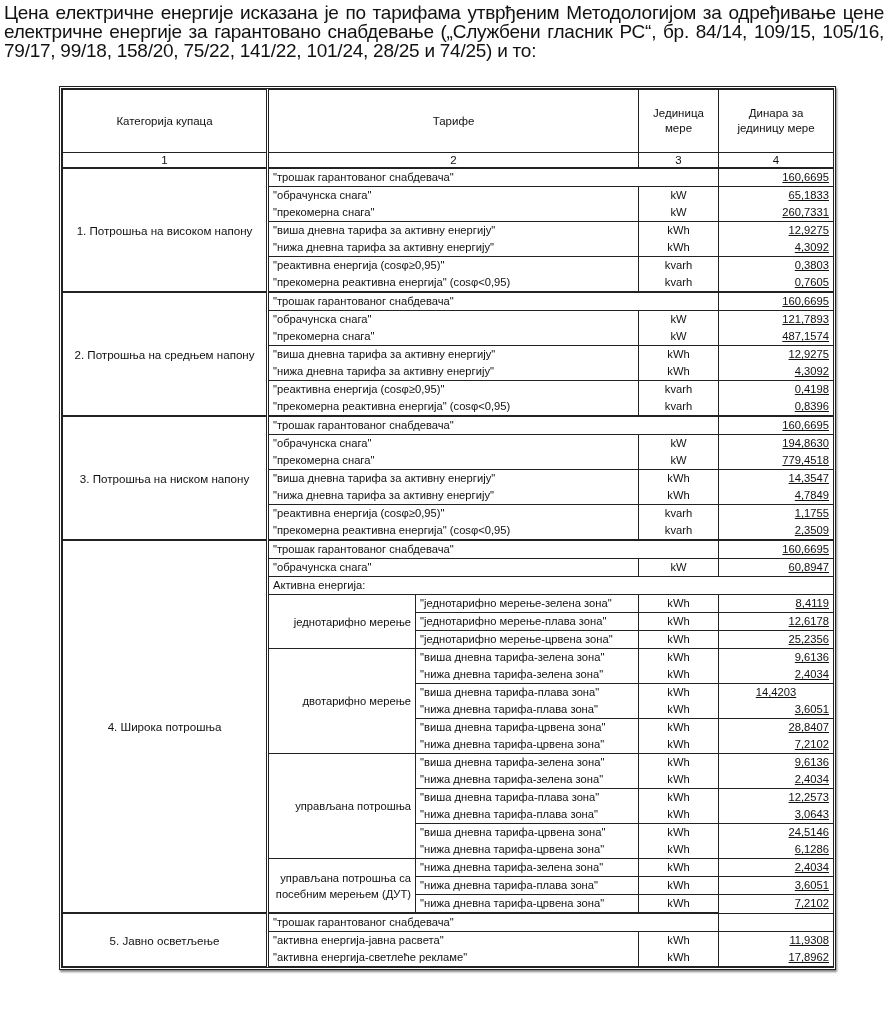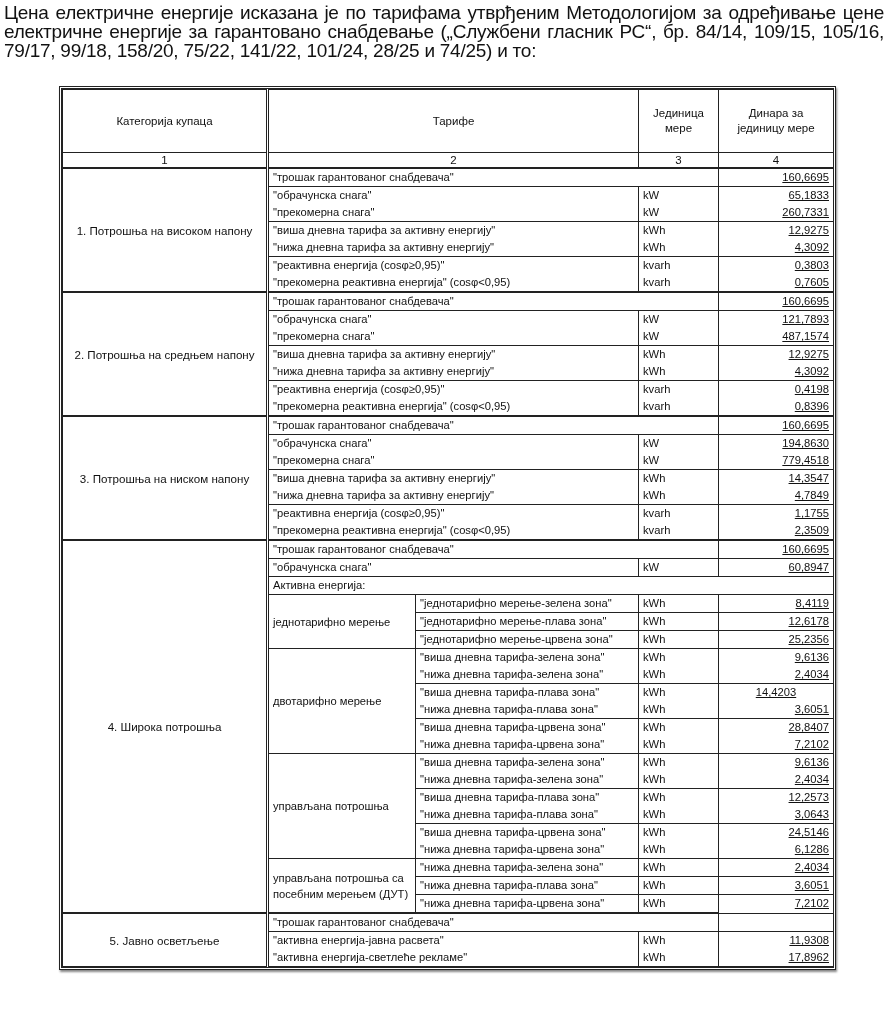--- a/index.html
+++ b/index.html
@@ -4,22 +4,22 @@
 <style>
   html,body{margin:0;padding:0;background:#fff;}
   body{width:888px;height:1011px;overflow:hidden;font-family:"Liberation Sans",sans-serif;color:#111;position:relative;}
   .intro{position:absolute;left:4px;top:3px;width:880px;font-size:19px;line-height:19px;letter-spacing:-0.25px;text-align:justify;}
   .outer{position:absolute;left:59px;top:86px;width:771px;border:3px double #222;box-shadow:1px 2px 2px #888;}
   table{border-collapse:collapse;width:100%;table-layout:fixed;font-size:11.2px;}
   td{border:1px solid #222;padding:0 4px;height:17px;line-height:17px;white-space:nowrap;overflow:hidden;vertical-align:middle;}
   .hdr td{height:62px;text-align:center;font-size:11.5px;line-height:15px;white-space:normal;}
   .num td{text-align:center;height:14px;line-height:14px;font-size:11.5px;}
   .cat{text-align:center;font-size:11.6px;white-space:normal;}
-  .sub{text-align:left;white-space:normal;line-height:16px;}
-  .u{}
+  .sub{text-align:right;white-space:normal;line-height:16px;}
+  .u{text-align:center;}
   .v{text-align:right;text-decoration:underline;}
   .nbt td{border-top:none;}
   .nbb td{border-bottom:none;}
   td.keep{border-top:1px solid #222 !important;border-bottom:1px solid #222 !important;}
   .dl{border-left:3px double #222 !important;}
   .sep td{border-top:2px solid #222;}
 </style>
 </head>
 <body>
 

